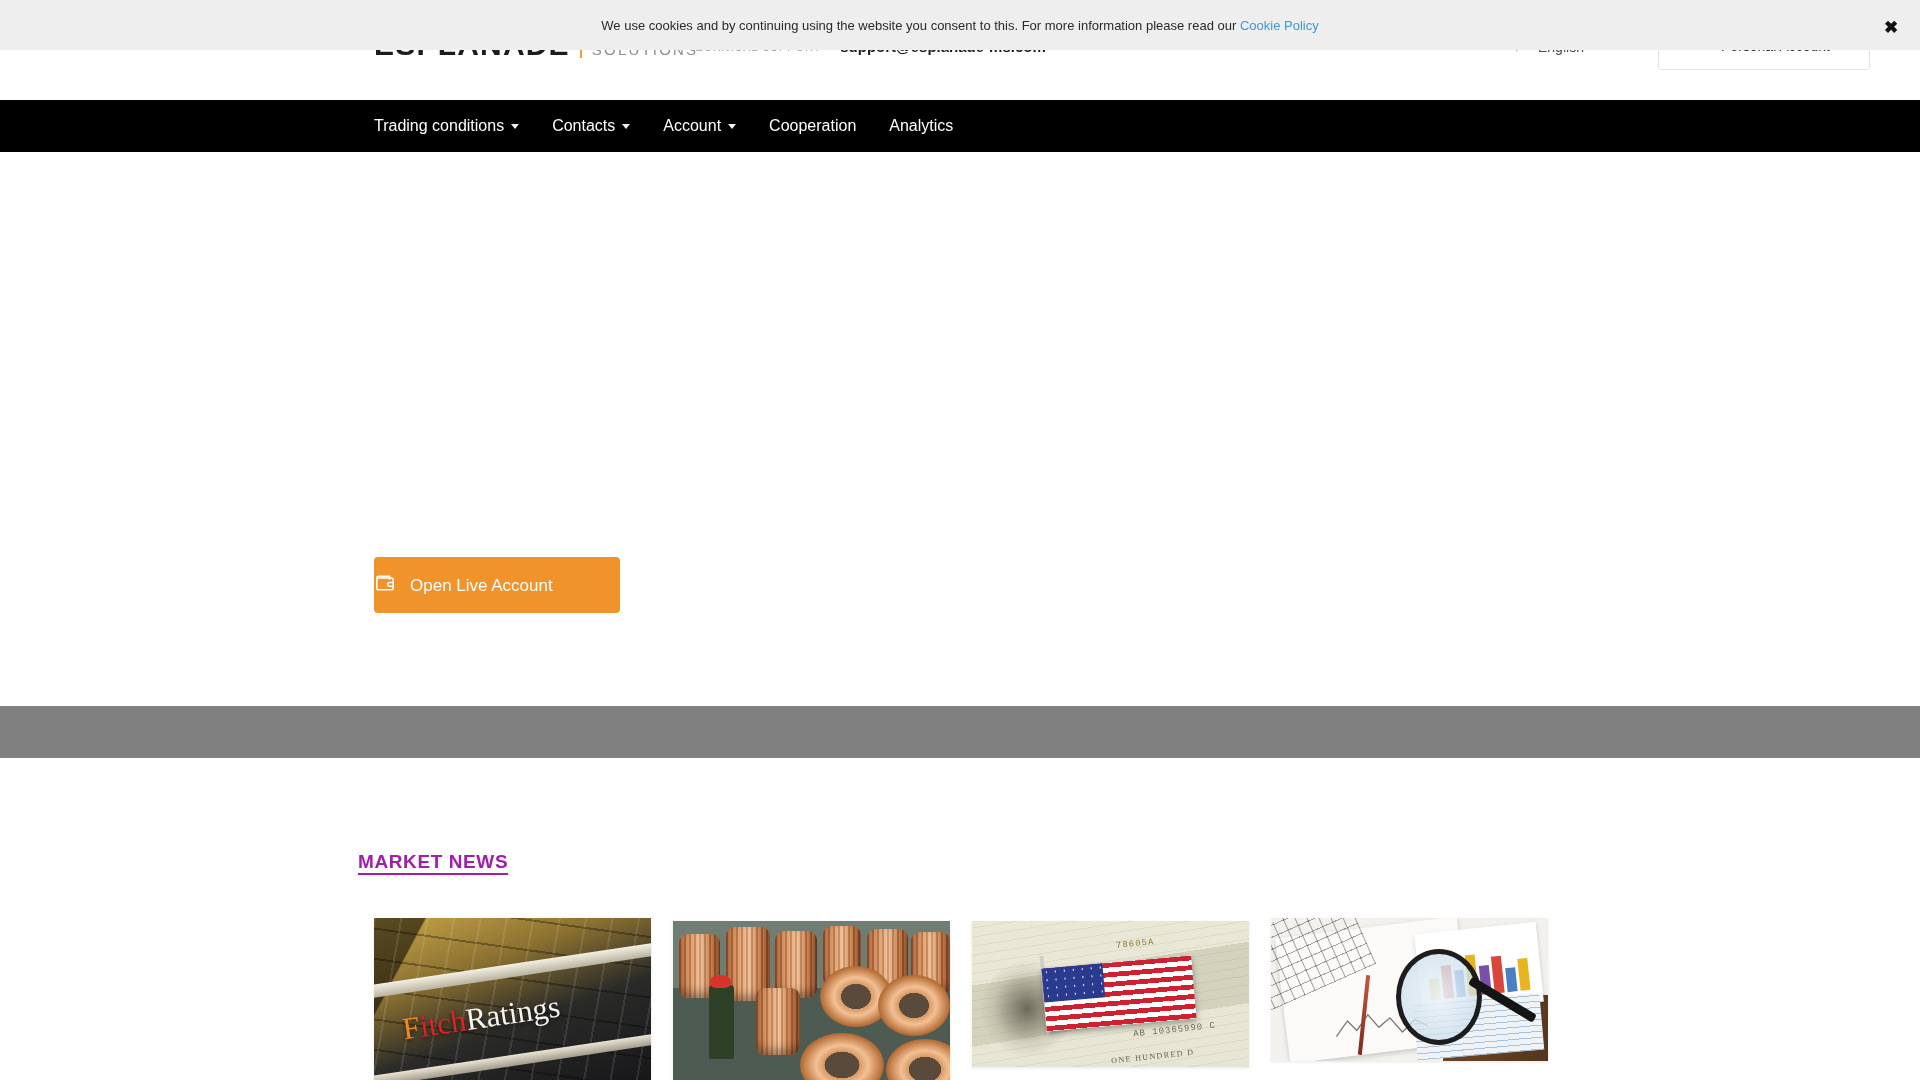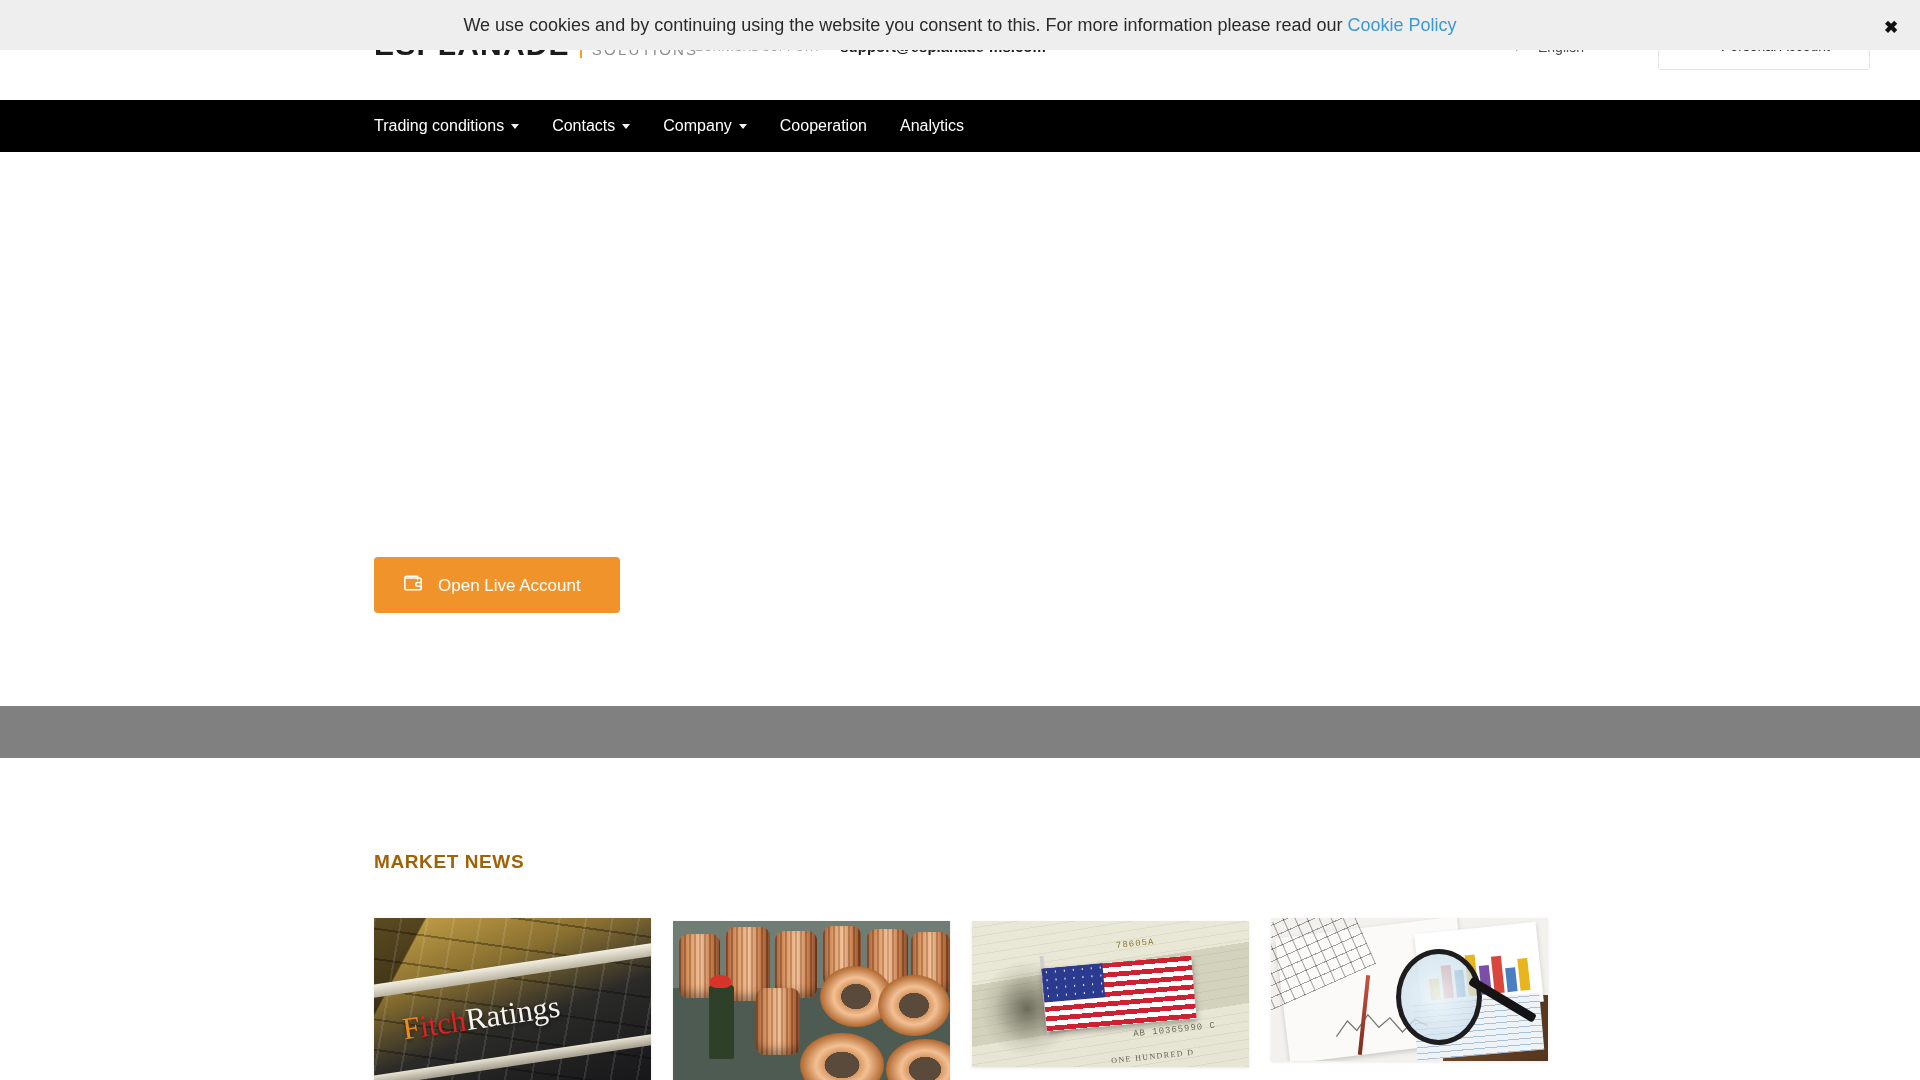--- a/index.html
+++ b/index.html
@@ -92,39 +92,39 @@
   
   .hero{
     position:absolute; top:152px; left:0; width:1920px; height:548px;
     background:#ffffff;
   }
   .cta-btn{
     position:absolute; left:374px; top:405px;
     width:246px; height:56px;
     background:#f0932b; border:none; border-radius:4px;
     display:flex; align-items:center; gap:14px;
-    padding-left:28px; cursor:pointer;
+    cursor:pointer;
   }
   .cta-label{ color:#ffffff; font-size:17px; line-height:1; }
 
   
   .gray-band{
     position:absolute; top:706px; left:0; width:1920px; height:52px;
     background:#808080;
   }
 
   
   .news-section{
     position:absolute; top:758px; left:0; width:1920px; height:322px;
     background:#ffffff;
   }
   .news-title{
-    position:absolute; left:374px; top:93px;
+    position:absolute; left:358px; top:93px;
     font-size:19px; font-weight:700; letter-spacing:.6px;
-    color:#a16207; text-underline-offset:5px;
+    color:#a21caf; text-decoration:underline; text-underline-offset:5px;
     text-decoration-thickness:2px; cursor:pointer;
   }
   .cards{
     position:absolute; left:374px; top:160px;
     display:flex; gap:22px;
   }
   .card{
     width:277px; background:#ffffff; cursor:pointer;
     box-shadow:0 1px 3px rgba(0,0,0,.10);
   }
@@ -293,21 +293,21 @@
     opacity:.8;
   }
 
   
   .cookie-bar{
     position:absolute; top:0; left:0; width:1920px; height:50px;
     background:#eeeeee; z-index:30;
     display:flex; align-items:center; justify-content:center;
   }
   .cookie-text{
-    font-size:18px; color:#2a2a2a; line-height:1;
+    font-size:13px; color:#2a2a2a; line-height:1;
   }
   .cookie-link{ color:#3a9ad9; text-decoration:none; cursor:pointer; }
   .cookie-close{
     position:absolute; right:20px; top:18px;
     width:18px; height:18px; cursor:pointer;
     display:flex; align-items:center; justify-content:center;
     color:#111; font-size:17px; line-height:1; font-weight:700;
   }
 </style>
 </head>
@@ -367,21 +367,21 @@
         <span>Trading conditions</span>
         <span class="nav-caret"></span>
       </div>
 
       <div class="nav-item">
         <span>Contacts</span>
         <span class="nav-caret"></span>
       </div>
 
       <div class="nav-item">
-        <span>Company</span>
+        <span>Account</span>
         <span class="nav-caret"></span>
       </div>
 
       <div class="nav-item">
         <span>Cooperation</span>
       </div>
 
       <div class="nav-item">
         <span>Analytics</span>
       </div>

